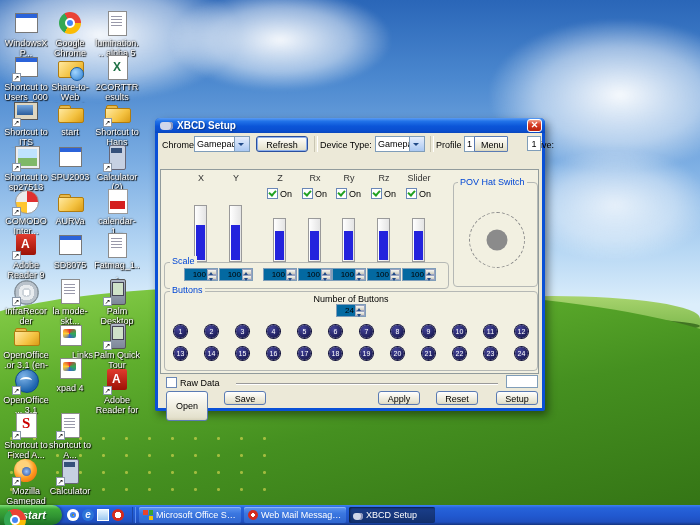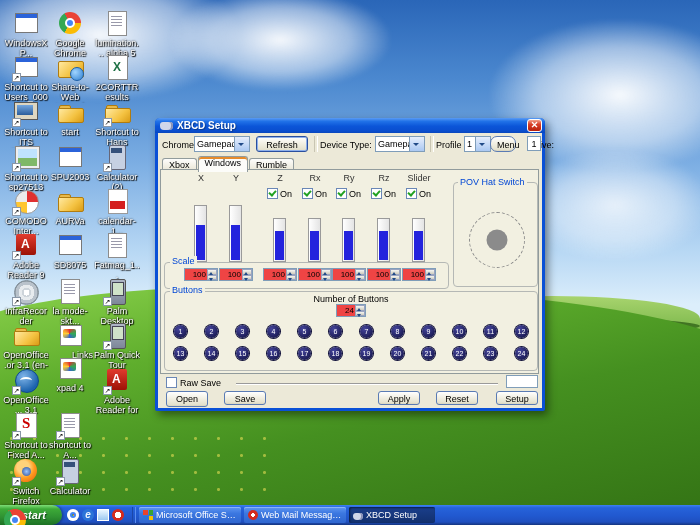--- a/index.html
+++ b/index.html
@@ -103,21 +103,21 @@
   .tabpage{position:absolute;left:2px;top:36px;width:379px;height:205px;border:1px solid #919b9c;background:#f2f0e1;box-sizing:border-box;}
   .ax-label{position:absolute;text-align:center;color:#333;}
   .ax-on{position:absolute;display:flex;align-items:center;gap:2px;}
   .xp-check{width:9px;height:9px;background:#fff;border:1px solid #6a87b6;display:inline-block;position:relative;box-sizing:content-box;}
   .xp-check.checked::after{content:"";position:absolute;left:1px;top:1px;width:5px;height:3px;
     border-left:2px solid #21a121;border-bottom:2px solid #21a121;transform:rotate(-48deg);}
   .ax-track{position:absolute;width:13px;background:linear-gradient(90deg,#fff,#e4e4e4);border:1px solid #9a9a9a;box-sizing:border-box;}
   .ax-fill{position:absolute;left:1px;right:1px;bottom:1px;background:#2323dd;}
   .groupbox{position:absolute;border:1px solid #b5b8b5;border-radius:4px;box-sizing:border-box;}
   .gb-label{position:absolute;background:#f2f0e1;padding:0 2px;color:#0046d5;font-size:9px;z-index:2;}
-  .spin{position:absolute;height:13px;border:1px solid #7f9db9;background:#ef4444;box-sizing:border-box;display:flex;font-size:8px;}
+  .spin{position:absolute;height:13px;border:1px solid #7f9db9;background:#0369a1;box-sizing:border-box;display:flex;font-size:8px;}
   .spin .sv{flex:1;text-align:right;line-height:11px;padding-right:1px;}
   .spin .sb{width:10px;display:flex;flex-direction:column;}
   .spin .sb i{flex:1;background:linear-gradient(#f6f6f3,#cfccbd);border:1px solid #9aa4c0;position:relative;}
   .spin .sb i::after{content:"";position:absolute;left:1px;border:2px solid transparent;}
   .spin .sb i.up::after{top:0;border-bottom:3px solid #204a87;}
   .spin .sb i.dn::after{top:2px;border-top:3px solid #204a87;}
   .pov-ring{position:absolute;left:15px;top:29px;width:54px;height:54px;border:1px dashed #8a8a8a;border-radius:50%;}
   .pov-dot{position:absolute;left:50%;top:50%;transform:translate(-50%,-50%);width:21px;height:21px;border-radius:50%;background:#8b8b8b;}
   .btn-circle{position:absolute;width:13px;height:13px;border-radius:50%;color:#fff;font-size:7px;line-height:13px;text-align:center;
     background:radial-gradient(circle at 35% 30%,#44449a,#1b1b55 75%);box-shadow:0 0 0 1px #11113a;}
@@ -316,21 +316,21 @@
       <div class="desk-icon" style="left: 47px; top: 410px;">
         <div class="icon-art document-icon">
           <span class="sc-arrow">↗</span>
         </div>
         <div class="icon-label">shortcut to A...</div>
       </div>
       <div class="desk-icon" style="left: 3px; top: 456px;">
         <div class="icon-art firefox-icon">
           <span class="sc-arrow">↗</span>
         </div>
-        <div class="icon-label">Switch Firefox</div>
+        <div class="icon-label">Mozilla Gamepad</div>
       </div>
       <div class="desk-icon" style="left: 47px; top: 456px;">
         <div class="icon-art calculator-icon">
           <span class="sc-arrow">↗</span>
         </div>
         <div class="icon-label">Calculator</div>
       </div>
     </div>
 
   <div class="xp-window">
@@ -352,25 +352,24 @@
       <div class="combo" style="left:217px;width:50px">
         <span class="val">Gamepad</span>
         <span class="drop"></span>
       </div>
       <span class="vsep" style="left:272px"></span>
       <span class="tb-label" style="left:278px">Profile</span>
       <div class="combo" style="left:306px;width:27px">
         <span class="val">1</span>
         <span class="drop"></span>
       </div>
-      <button class="xpbtn" style="left:332px;width:26px;top:3px;border-radius:7px">Menu</button>
+      <button class="xpbtn" style="left:316px;width:34px;top:3px;border-radius:1px">Menu</button>
       <span class="tb-label" style="left:369px">Active:</span>
       <span class="sunken" style="left:369px;top:3px;width:14px;height:15px;line-height:14px;left:369px">1</span>
 
-      <div class="tabs" id="tabs"><span class="tab">Xbox</span><span class="tab active">Windows</span><span class="tab">Rumble</span></div>
 
       <div class="tabpage" id="tabpage">
         <div class="groupbox" style="left:3px;top:92px;width:285px;height:27px"></div>
         <span class="gb-label" style="left:9px;top:86px">Scale</span>
 
         <div class="groupbox" style="left:292px;top:12px;width:85px;height:105px">
           <span class="gb-label" style="left:4px;top:-6px;background:#f2f0e1">POV Hat Switch</span>
           <div class="pov-ring">
             <div class="pov-dot"></div>
           </div>
@@ -504,27 +503,27 @@
           <div class="btn-circle" style="left: 199px; top: 177px;">19</div>
           <div class="btn-circle" style="left: 230px; top: 177px;">20</div>
           <div class="btn-circle" style="left: 261px; top: 177px;">21</div>
           <div class="btn-circle" style="left: 292px; top: 177px;">22</div>
           <div class="btn-circle" style="left: 323px; top: 177px;">23</div>
           <div class="btn-circle" style="left: 354px; top: 177px;">24</div>
         </div>
 
       <div class="rd-wrap" style="left:8px;top:244px">
         <span class="xp-check"></span>
-        <span>Raw Save</span>
+        <span>Raw Data</span>
       </div>
       <div class="raw-row-line" style="left:78px;top:250px;width:262px"></div>
       <span class="sunken" style="left:348px;top:242px;width:32px;height:13px"></span>
 
       <div id="footer">
-          <button class="xpbtn" style="left: 8px; top: 258px; width: 42px; height: 16px; line-height: 12px;">Open</button>
+          <button class="xpbtn" style="left: 8px; top: 258px; width: 42px; height: 30px; line-height: 12px;">Open</button>
           <button class="xpbtn" style="left: 66px; top: 258px; width: 42px; height: 14px; line-height: 12px;">Save</button>
           <button class="xpbtn" style="left: 220px; top: 258px; width: 42px; height: 14px; line-height: 12px;">Apply</button>
           <button class="xpbtn" style="left: 278px; top: 258px; width: 42px; height: 14px; line-height: 12px;">Reset</button>
           <button class="xpbtn" style="left: 338px; top: 258px; width: 42px; height: 14px; line-height: 12px;">Setup</button>
         </div>
     </div>
   </div>
 
   <div class="taskbar">
     <div class="start-btn">

